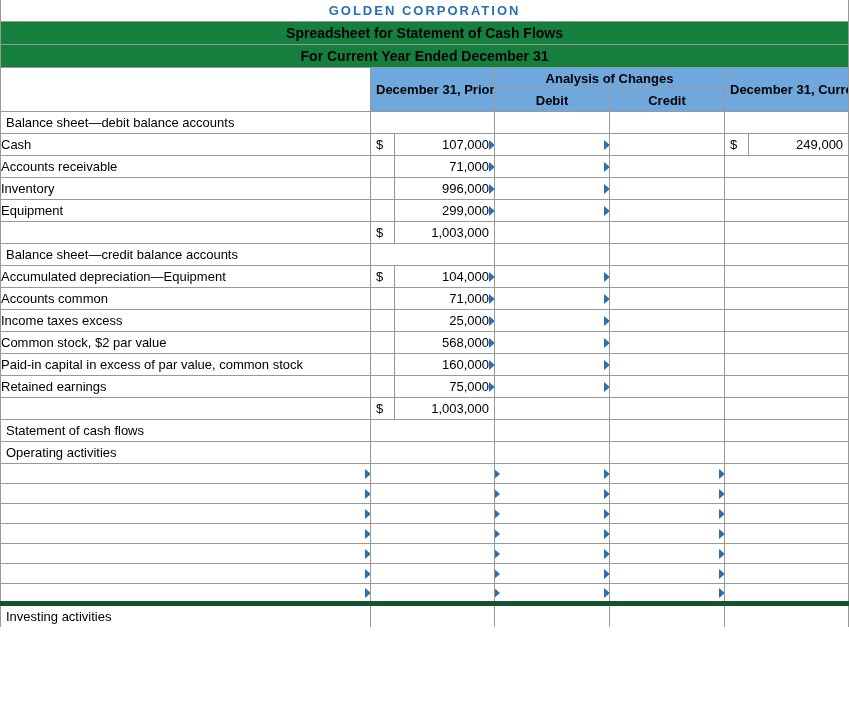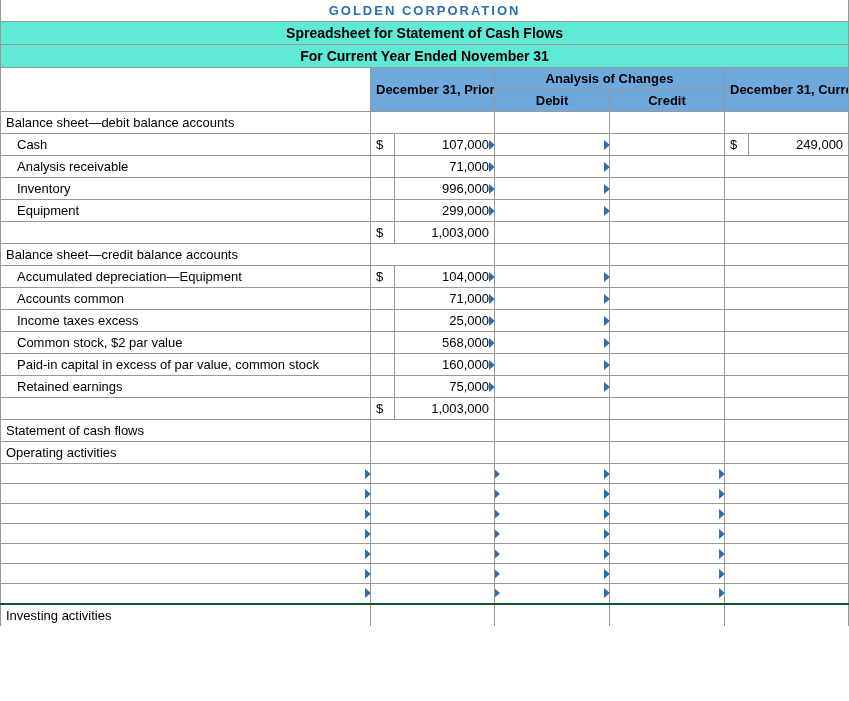--- a/index.html
+++ b/index.html
@@ -21,34 +21,34 @@
   }
   td, th {
     border: 1px solid #989898;
     padding: 3px 5px;
     height: 20px;
     box-sizing: border-box;
     overflow: hidden;
     white-space: nowrap;
   }
   .title-row td {
-    background: #5eead4;
+    background: #15803d;
     text-align: center;
     font-weight: bold;
     color: #000;
     font-size: 14px;
   }
   .hdr-row td {
     background: #6fa8dc;
     text-align: center;
     font-weight: bold;
     color: #000;
   }
   .label-cell { text-align: left; }
-  .label-indent { padding-left: 16px; }
+  .label-indent { padding-left: 0; }
   .currency-sym { width: 24px; text-align: left; }
   .num { text-align: right; margin-left: 23px; }
   .section-hdr { font-weight: normal; }
   .sel {
     position: relative;
   }
   .sel::after {
     content: "";
     position: absolute;
     right: -1px;
@@ -75,21 +75,21 @@
     border-bottom: 5px solid transparent;
     border-left: 6px solid #2a6fb0;
   }
   .cutoff-top td {
     color: #2a6fb0;
     text-align: center;
     font-weight: bold;
     letter-spacing: 2px;
   }
   .cutoff-bot td {
-    border-top: 2px solid #14532d;
+    border-top: 5px solid #14532d;
   }
 </style>
 </head>
 <body>
 
 <div class="wrap">
 <table>
   <colgroup>
     <col style="width:370px">
     <col style="width:24px">
@@ -102,21 +102,21 @@
 
   <tbody>
         <tr class="cutoff-top">
     <td colspan="7" style="border-top:none;">GOLDEN CORPORATION</td>
   </tr>
 
   <tr class="title-row">
     <td colspan="7">Spreadsheet for Statement of Cash Flows</td>
   </tr>
   <tr class="title-row">
-    <td colspan="7">For Current Year Ended November 31</td>
+    <td colspan="7">For Current Year Ended December 31</td>
   </tr>
 
   <tr class="hdr-row">
     <td rowspan="2" style="background:#fff;border:1px solid #989898;"></td>
     <td colspan="2" rowspan="2">December 31, Prior Year</td>
     <td colspan="2">Analysis of Changes</td>
     <td colspan="2" rowspan="2">December 31, Current Year</td>
   </tr>
   <tr class="hdr-row">
     <td>Debit</td>
@@ -135,21 +135,21 @@
     <td class="label-cell label-indent">Cash</td>
     <td class="currency-sym">$</td>
     <td class="num sel">107,000</td>
     <td class="sel"></td>
     <td></td>
     <td class="currency-sym">$</td>
     <td class="num">249,000</td>
   </tr>
 
   <tr>
-    <td class="label-cell label-indent">Analysis receivable</td>
+    <td class="label-cell label-indent">Accounts receivable</td>
     <td class="currency-sym"></td>
     <td class="num sel">71,000</td>
     <td class="sel"></td>
     <td></td>
     <td colspan="2"></td>
   </tr>
 
   <tr>
     <td class="label-cell label-indent">Inventory</td>
     <td class="currency-sym"></td>

